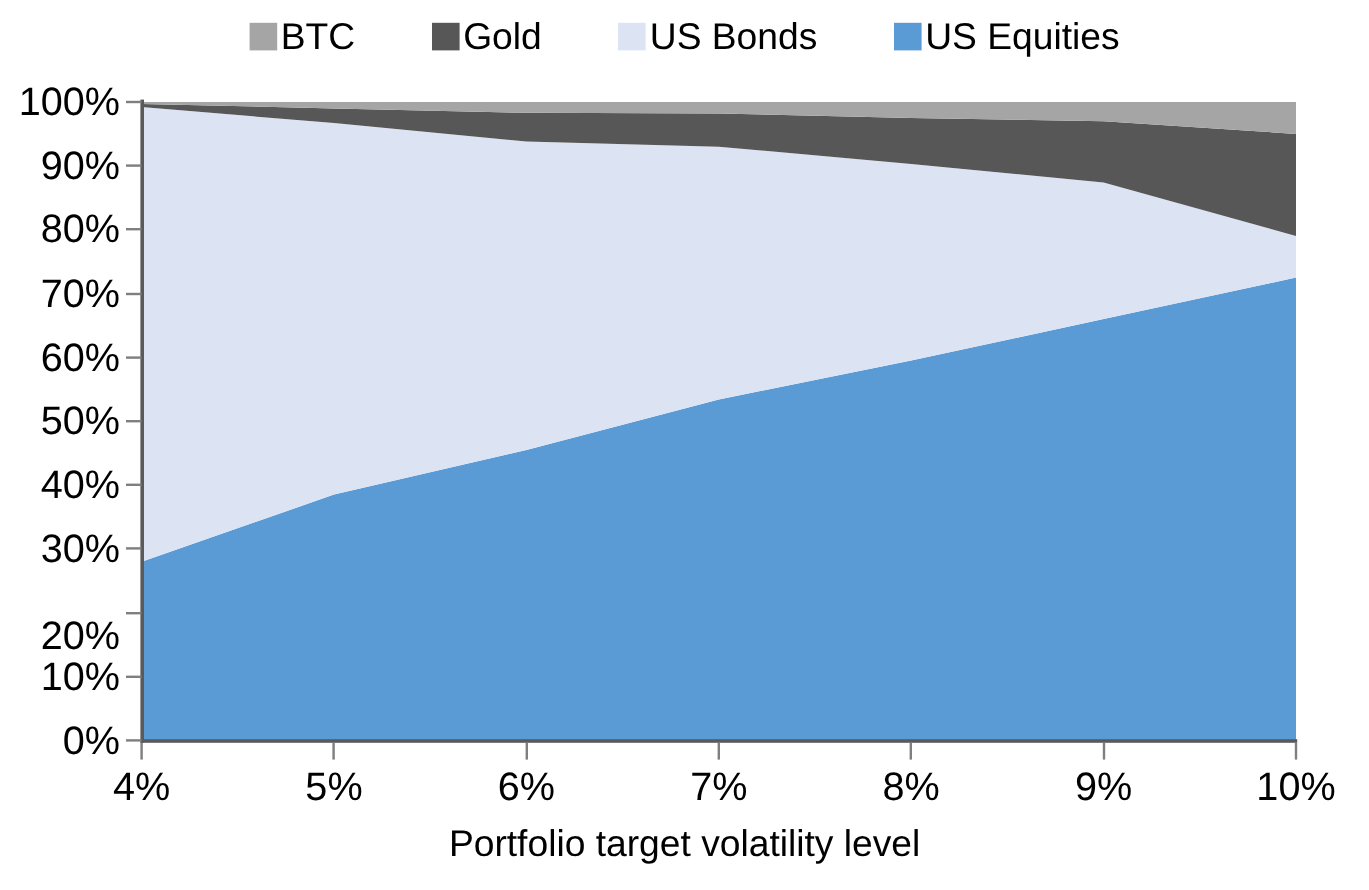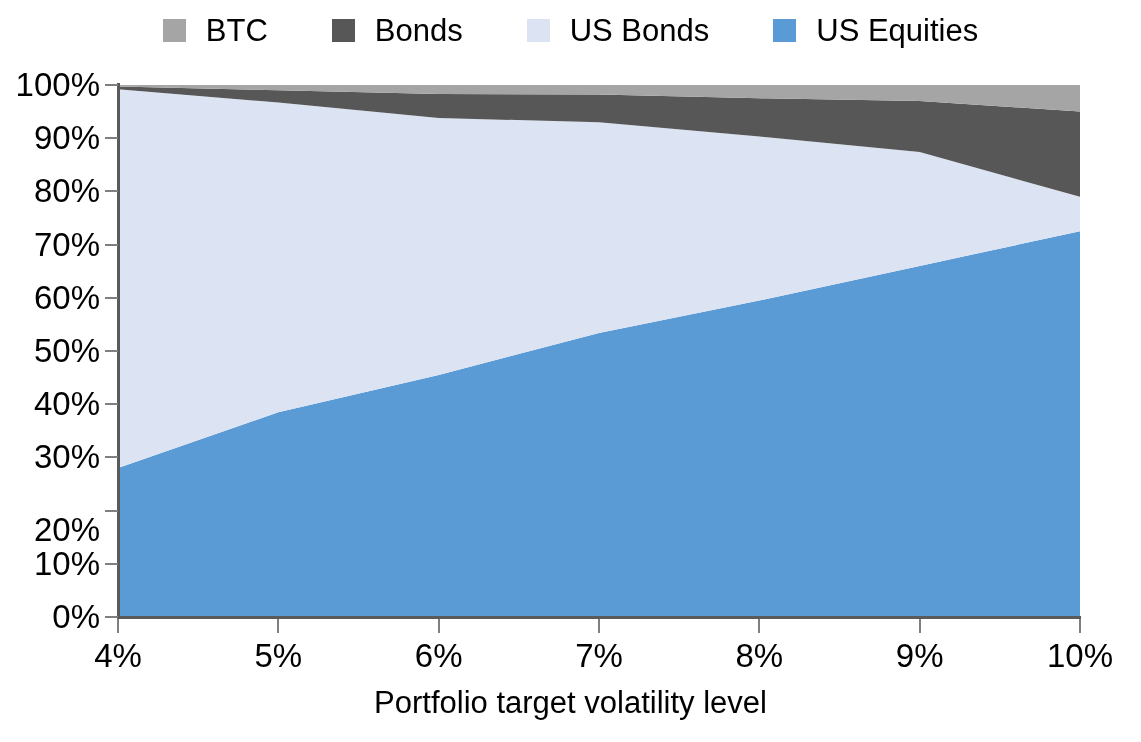--- a/index.html
+++ b/index.html
@@ -32,21 +32,21 @@
     display: flex;
     flex-direction: row;
     justify-content: center;
     align-items: center;
     gap: 64px;
   }
   .legend-item {
     display: flex;
     flex-direction: row;
     align-items: center;
-    gap: 20px;
+    gap: 3px;
   }
   .legend-swatch {
     width: 23px;
     height: 23px;
     flex: 0 0 auto;
   }
   .legend-label {
     font-size: 31px;
     line-height: 31px;
     color: #000000;
@@ -152,21 +152,21 @@
 
 <div id="chart-root">
 
   <div id="legend">
     <div class="legend-item">
       <span class="legend-swatch" style="background: rgb(165, 165, 165);"></span>
       <span class="legend-label">BTC</span>
     </div>
     <div class="legend-item">
       <span class="legend-swatch" style="background: rgb(87, 87, 87);"></span>
-      <span class="legend-label">Bonds</span>
+      <span class="legend-label">Gold</span>
     </div>
     <div class="legend-item">
       <span class="legend-swatch" style="background: rgb(220, 227, 242);"></span>
       <span class="legend-label">US Bonds</span>
     </div>
     <div class="legend-item">
       <span class="legend-swatch" style="background: rgb(91, 155, 213);"></span>
       <span class="legend-label">US Equities</span>
     </div>
   </div>

